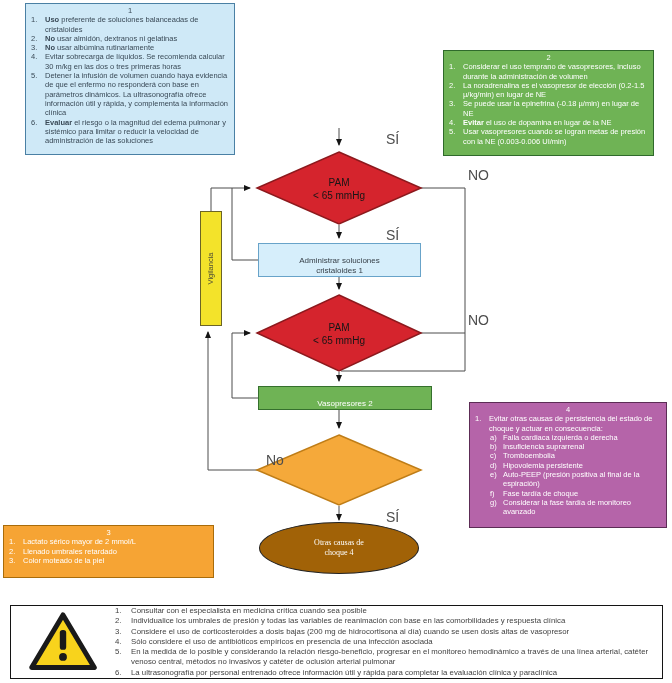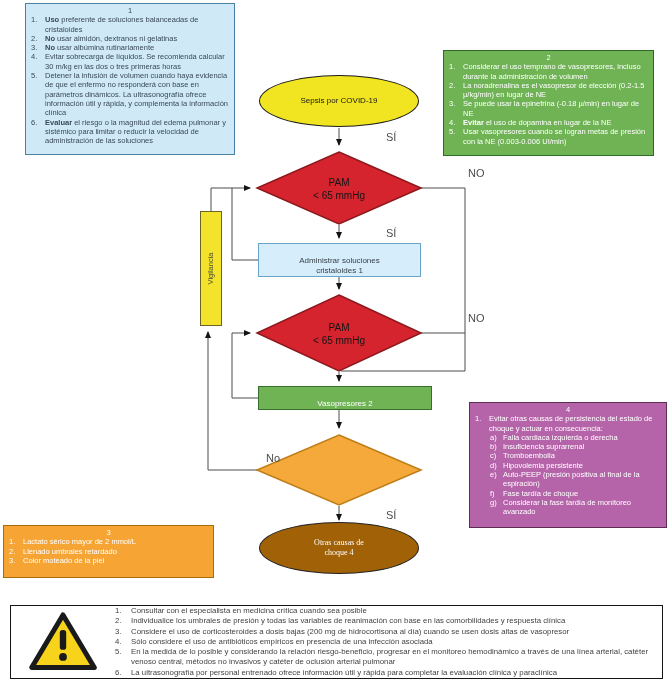--- a/index.html
+++ b/index.html
@@ -36,21 +36,21 @@
   .p-cryst { left:258px; top:243px; width:163px; height:34px; background:#d6eefb; border:1px solid #68a3c9; color:#374049; }
   .p-vaso  { left:258px; top:386px; width:174px; height:24px; background:#6fb355; border:1px solid #35702d; color:#ffffff; }
 
   .dlabel { position:absolute; width:120px; left:279px; text-align:center; font-size:10px; line-height:1.25; color:#161616; }
   .dlabel.white { color:#ffffff; font-size:7.5px; }
 
   .vigil { left:200px; top:211px; width:22px; height:115px; background:#f3e32a; border:1px solid #6b6426;
            display:flex; align-items:center; justify-content:center; box-sizing:border-box; }
   .vigil span { transform:rotate(-90deg); white-space:nowrap; font-size:7.5px; color:#4e4e36; }
 
-  .edge { position:absolute; font-size:11px; color:#4d4d4d;padding-left:41px; }
+  .edge { position:absolute; font-size:14px; color:#4d4d4d;padding-left:41px; }
 
   
   .footer { position:absolute; left:10px; top:605px; width:653px; height:74px; box-sizing:border-box;
             background:#ffffff; border:1.5px solid #141414; display:flex; align-items:center; }
   .footer .tri-wrap { width:104px; display:flex; justify-content:center; flex:0 0 auto; }
   .footer .flist { flex:1 1 auto; font-size:7.8px; line-height:10.2px; color:#3f3f3f; padding-right:8px; }
   .footer .nlist > li { padding-left:16px; }
 </style>
 </head>
 <body>
@@ -75,23 +75,20 @@
       <path d="M211,211 L211,188 L250,188" marker-end="url(#arr)"></path>
       <path d="M259,260 L232,260 L232,188"></path>
       <path d="M259,398 L232,398 L232,333 L250,333" marker-end="url(#arr)"></path>
       <path d="M257,470 L208,470 L208,332" marker-end="url(#arr)"></path>
     </g>
     <polygon points="339,152 421,188 339,224 257,188" fill="#d5242d" stroke="#8c191d" stroke-width="1.5"></polygon>
     <polygon points="339,295 421,333 339,371 257,333" fill="#d5242d" stroke="#8c191d" stroke-width="1.5"></polygon>
     <polygon points="339,435 421,470 339,505 257,470" fill="#f5a93a" stroke="#bf7d17" stroke-width="1.5"></polygon>
   </svg>
 
-  <div class="abs ellipse e-start">
-    <span>Sepsis por COVID-19</span>
-  </div>
   <div class="abs ellipse e-end">
     <span>
       <span>Otras causas de</span><br>
       <span>choque 4</span>
     </span>
   </div>
 
   <div class="dlabel" style="top:177px;">
     <span>PAM</span><br>
     <span>&lt; 65 mmHg</span>

